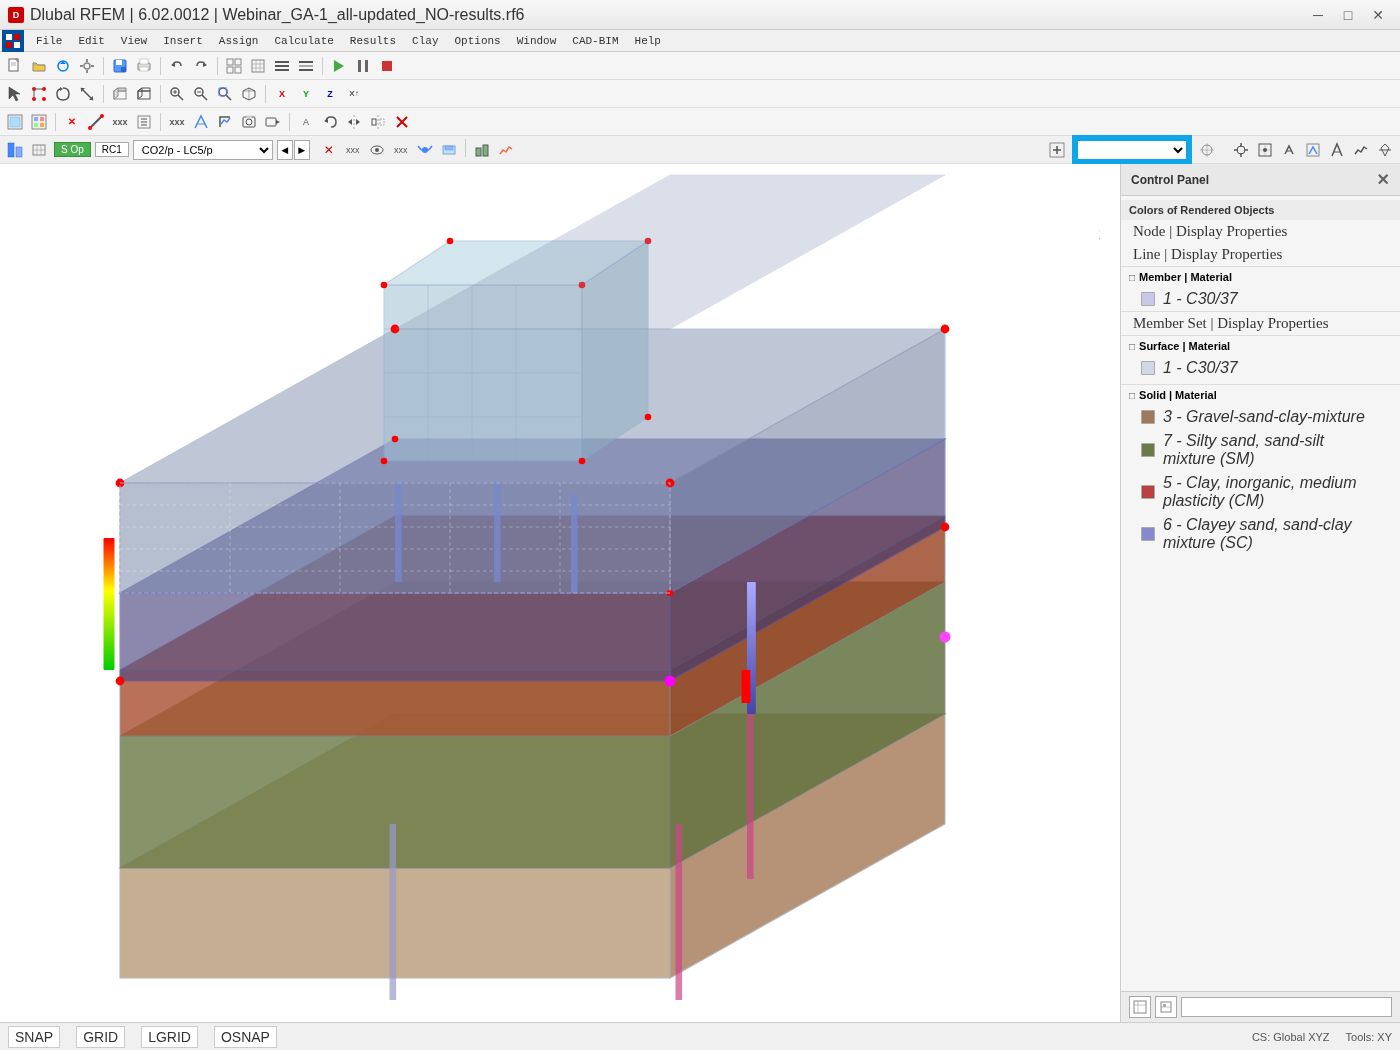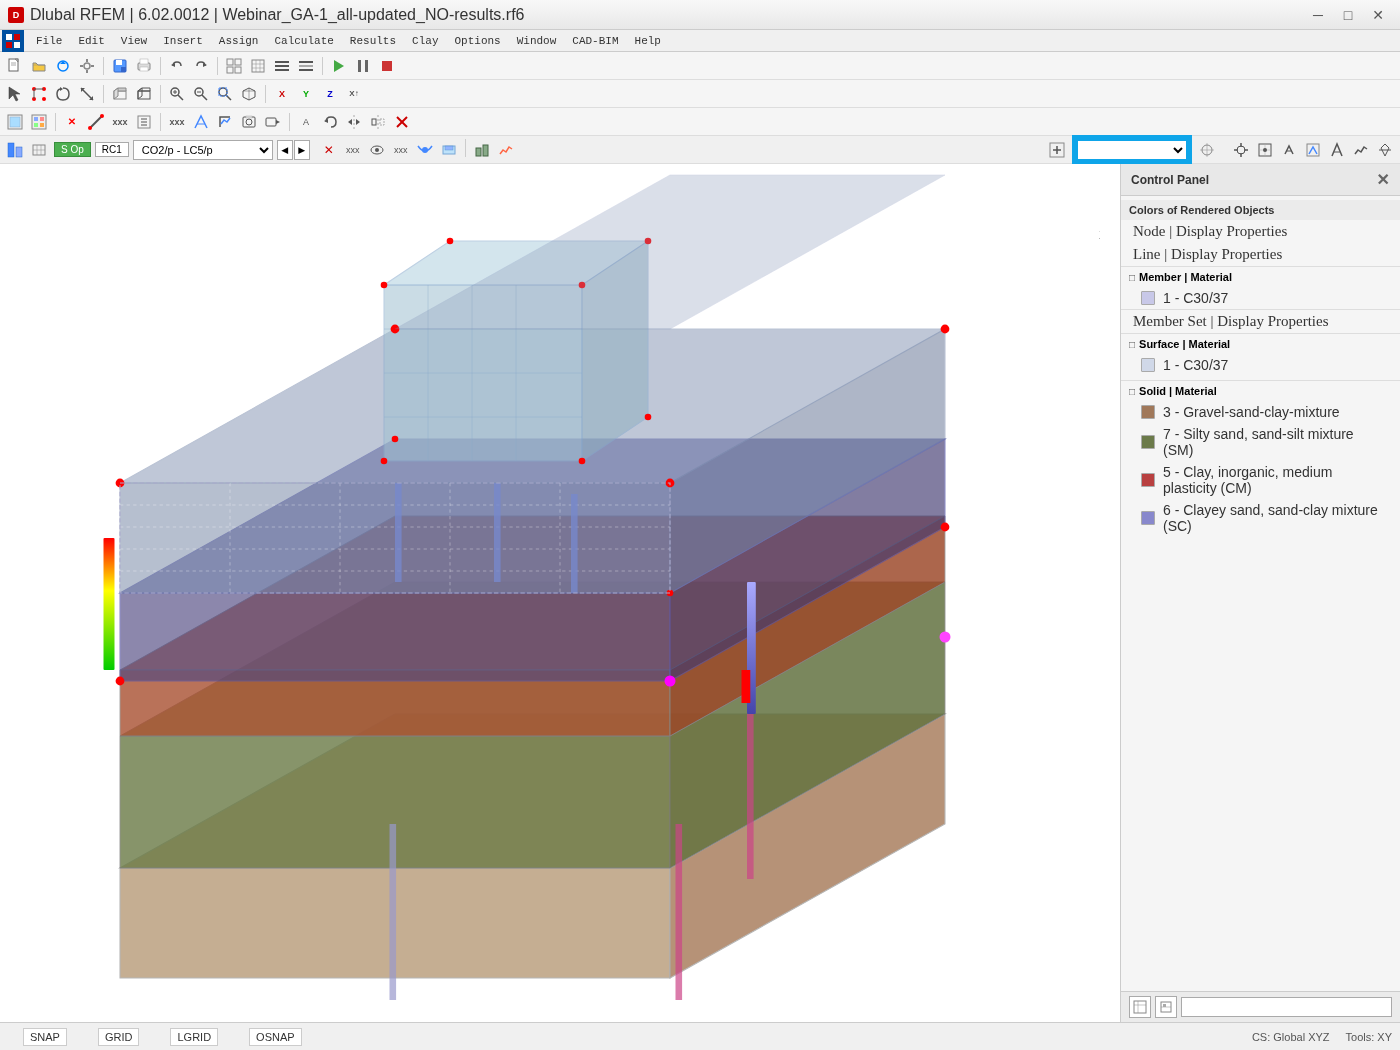--- a/index.html
+++ b/index.html
@@ -154,21 +154,21 @@
       color: #333;
       cursor: pointer;
       display: flex;
       align-items: center;
       gap: 6px;
       font-family: Liberation Serif, serif;
     }
     .cp-collapse { cursor: pointer; display: flex; align-items: center; gap: 4px; padding: 4px 8px; font-size: 11px; font-weight: bold; }
     .cp-collapse-icon { font-size: 10px; color: #555; }
     .cp-color-swatch { width: 14px; height: 14px; border: 1px solid #aaa; border-radius: 1px; flex-shrink: 0; }
-    .cp-sub-item { padding: 3px 20px; font-size: 14px; color: #333; display: flex; align-items: center; gap: 8px; }
+    .cp-sub-item { padding: 3px 20px; font-size: 16px; color: #333; display: flex; align-items: center; gap: 8px; font-style: italic; }
 
     #cp-footer {
       border-top: 1px solid #ccc;
       padding: 4px 8px;
       display: flex;
       align-items: center;
       gap: 4px;
       background: #ebebeb;
     }
     .cp-footer-icon { width: 22px; height: 22px; border: 1px solid #aaa; background: white; display: flex; align-items: center; justify-content: center; cursor: pointer; font-size: 11px; }
@@ -183,23 +183,22 @@
       align-items: center;
       padding: 0 8px;
       gap: 16px;
       font-size: 11px;
       color: #555;
     }
     .status-item {
       padding: 2px 6px;
       border: 1px solid #ccc;
       background: white;
-      font-size: 11px;
+      font-size: 14px;
       color: #333;
-      margin-left: 15px;
     }
     .status-sep { flex: 1; }
 
     
     #model-svg { position: absolute; top: 0; left: 0; width: 100%; height: 100%; }
   </style>
 </head>
 <body>
 
 <div id="title-bar">

